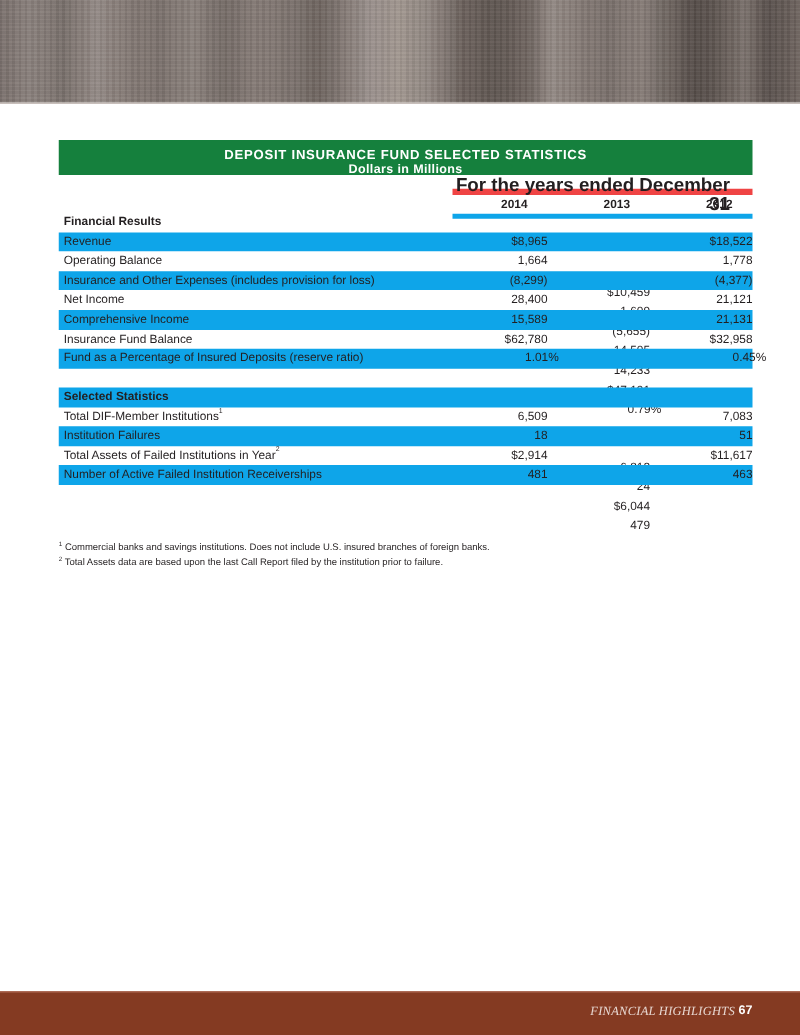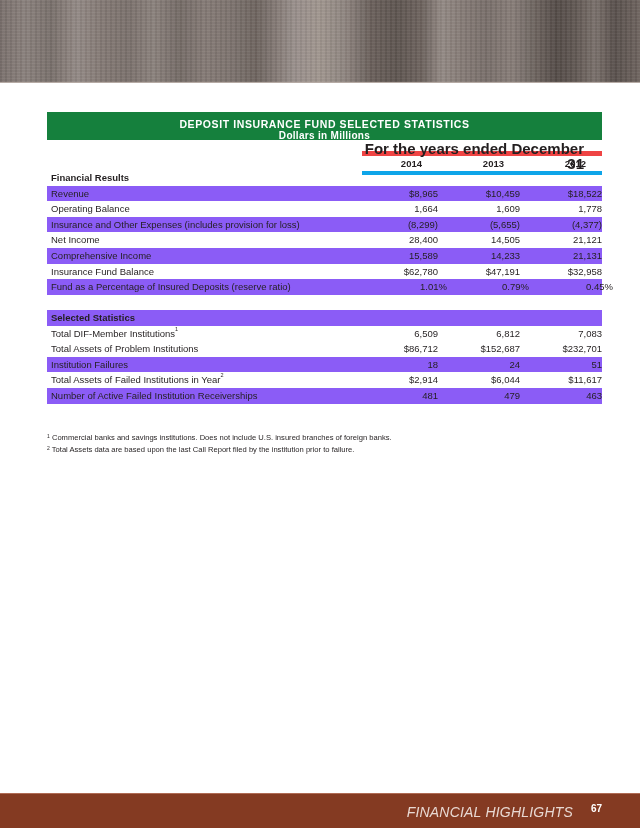--- a/index.html
+++ b/index.html
@@ -91,35 +91,35 @@
       position: absolute;
       left: 47px;
       width: 555px;
     }
     .row {
       position: relative;
       height: 15.6px;
       font-size: 9.5px;
       line-height: 15.6px;
     }
-    .row.shaded { background: #8b5cf6; }
+    .row.shaded { background: #0ea5e9; }
     .row .label {
       position: absolute;
       left: 4px;
       white-space: nowrap;
     }
     .row.section .label { font-weight: bold; }
     .row .v {
       position: absolute;
       text-align: right;
       width: 80px;
       white-space: nowrap;
     }
     .v.c0 { left: 311px; }
-    .v.c1 { left: 393px; }
+    .v.c1 { left: 393px; margin-top: 41px; }
     .v.c2 { left: 475px; }
     .v.pct.c0 { left: 320px; }
     .v.pct.c1 { left: 402px; }
     .v.pct.c2 { left: 486px; }
     .year-row .c0 { left: 0px; }
     .year-row .c1 { left: 82px; }
     .year-row .c2 { left: 164px; }
     sup {
       font-size: 5.5px;
       vertical-align: top;
@@ -143,26 +143,27 @@
     .footer {
       position: absolute;
       left: 0; top: 793px;
       width: 640px; height: 35px;
       background: #843a22;
       border-top: 1px solid #b06b55;
       box-sizing: border-box;
     }
     .footer .section-name {
       position: absolute;
-      right: 67px;
+      right: 52px;
       top: 10px;
-      font-size: 14px;
+      font-size: 10px;
       font-style: italic;
       color: #e8d8d2;
       letter-spacing: 0.2px;
+      font-family: Liberation Serif, serif;
     }
     .footer .page-num {
       position: absolute;
       right: 38px;
       top: 9px;
       font-size: 10px;
       font-weight: bold;
       color: #ffffff;
     }
   </style>
@@ -235,26 +236,20 @@
 <div class="table" style="top:310px;">
   <div class="row section shaded">
     <span class="label">Selected Statistics</span>
   </div>
   <div class="row">
     <span class="label"><span>Total DIF-Member Institutions</span><sup>1</sup></span>
     <span class="v c0">6,509</span>
     <span class="v c1">6,812</span>
     <span class="v c2">7,083</span>
   </div>
-  <div class="row">
-    <span class="label">Total Assets of Problem Institutions</span>
-    <span class="v c0">$86,712</span>
-    <span class="v c1">$152,687</span>
-    <span class="v c2">$232,701</span>
-  </div>
   <div class="row shaded">
     <span class="label">Institution Failures</span>
     <span class="v c0">18</span>
     <span class="v c1">24</span>
     <span class="v c2">51</span>
   </div>
   <div class="row">
     <span class="label"><span>Total Assets of Failed Institutions in Year</span><sup>2</sup></span>
     <span class="v c0">$2,914</span>
     <span class="v c1">$6,044</span>

